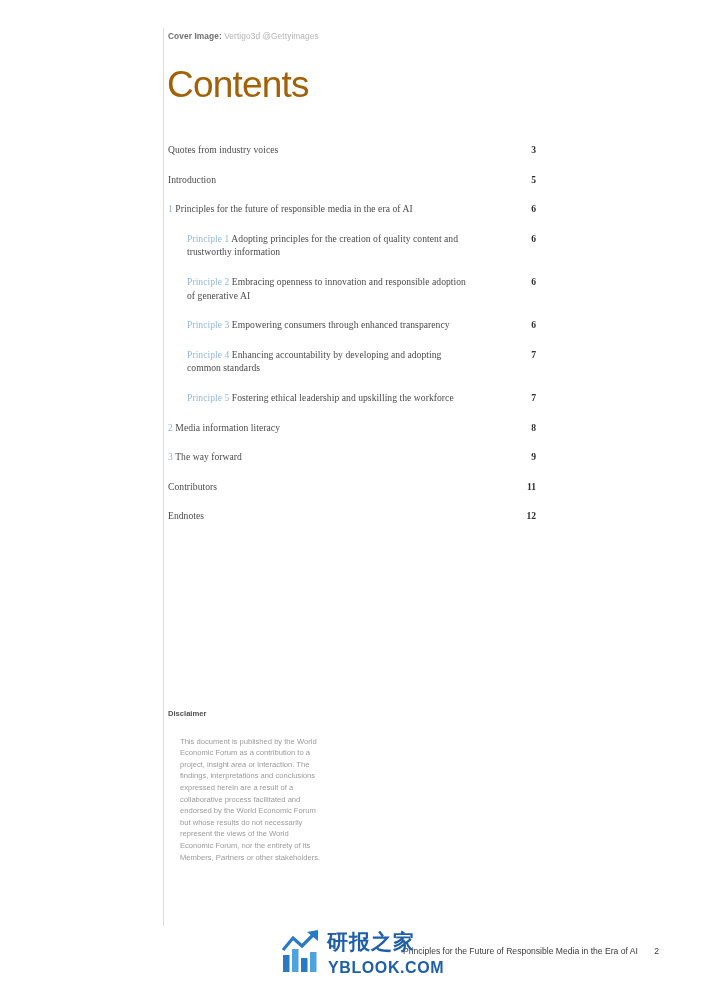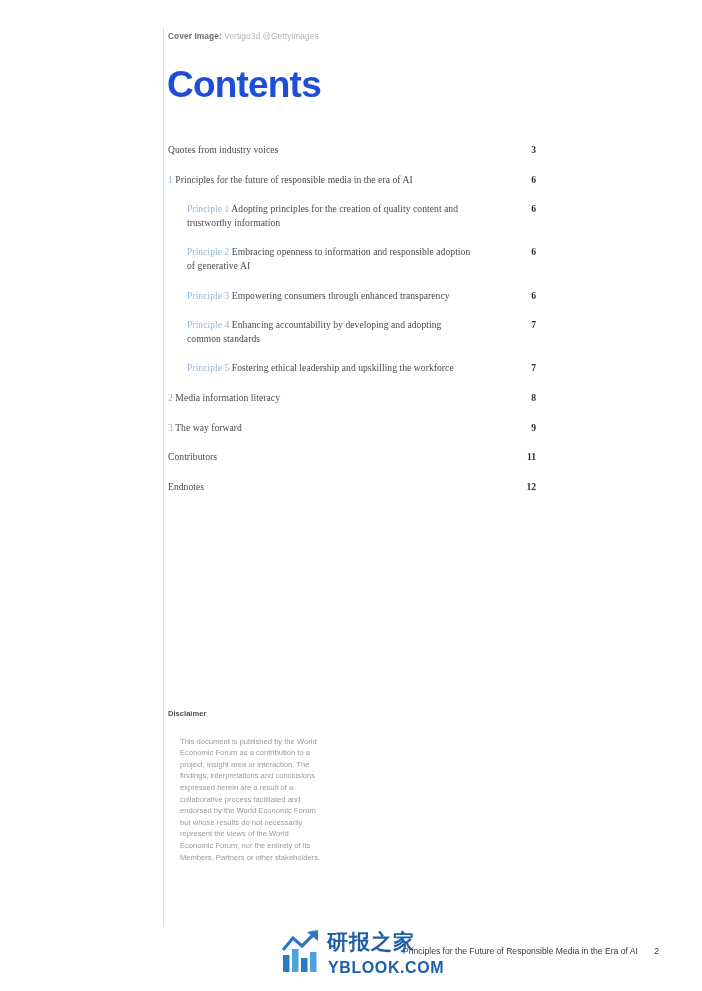--- a/index.html
+++ b/index.html
@@ -48,23 +48,23 @@
     font-weight: bold;
     color: #6e6e6e;
   }
 
   
   .page-title {
     position: absolute;
     left: 167px;
     top: 66px;
     font-size: 37px;
-    font-weight: bold;
+    font-weight: normal;
     letter-spacing: -0.8px;
-    color: #1d4ed8;
+    color: #a16207;
     line-height: 1;
   }
 
   
   .toc {
     position: absolute;
     left: 168px;
     top: 143px;
     width: 368px;
   }
@@ -207,33 +207,37 @@
 
   <div class="page-title">Contents</div>
 
   <div class="toc">
 
     <div class="toc-row">
       <span class="toc-label"><span>Quotes from industry voices</span></span>
       <span class="toc-page">3</span>
     </div>
 
+    <div class="toc-row">
+      <span class="toc-label"><span>Introduction</span></span>
+      <span class="toc-page">5</span>
+    </div>
 
     <div class="toc-row">
       <span class="toc-label"><span class="toc-num-prefix">1</span> <span>Principles for the future of responsible media in the era of AI</span></span>
       <span class="toc-page">6</span>
     </div>
 
     <div class="toc-row sub">
       <span class="toc-label"><span class="toc-principle">Principle 1</span> <span>Adopting principles for the creation of quality content and trustworthy information</span></span>
       <span class="toc-page">6</span>
     </div>
 
     <div class="toc-row sub">
-      <span class="toc-label"><span class="toc-principle">Principle 2</span> <span>Embracing openness to information and responsible adoption of generative AI</span></span>
+      <span class="toc-label"><span class="toc-principle">Principle 2</span> <span>Embracing openness to innovation and responsible adoption of generative AI</span></span>
       <span class="toc-page">6</span>
     </div>
 
     <div class="toc-row sub">
       <span class="toc-label"><span class="toc-principle">Principle 3</span> <span>Empowering consumers through enhanced transparency</span></span>
       <span class="toc-page">6</span>
     </div>
 
     <div class="toc-row sub">
       <span class="toc-label"><span class="toc-principle">Principle 4</span> <span>Enhancing accountability by developing and adopting common standards</span></span>

